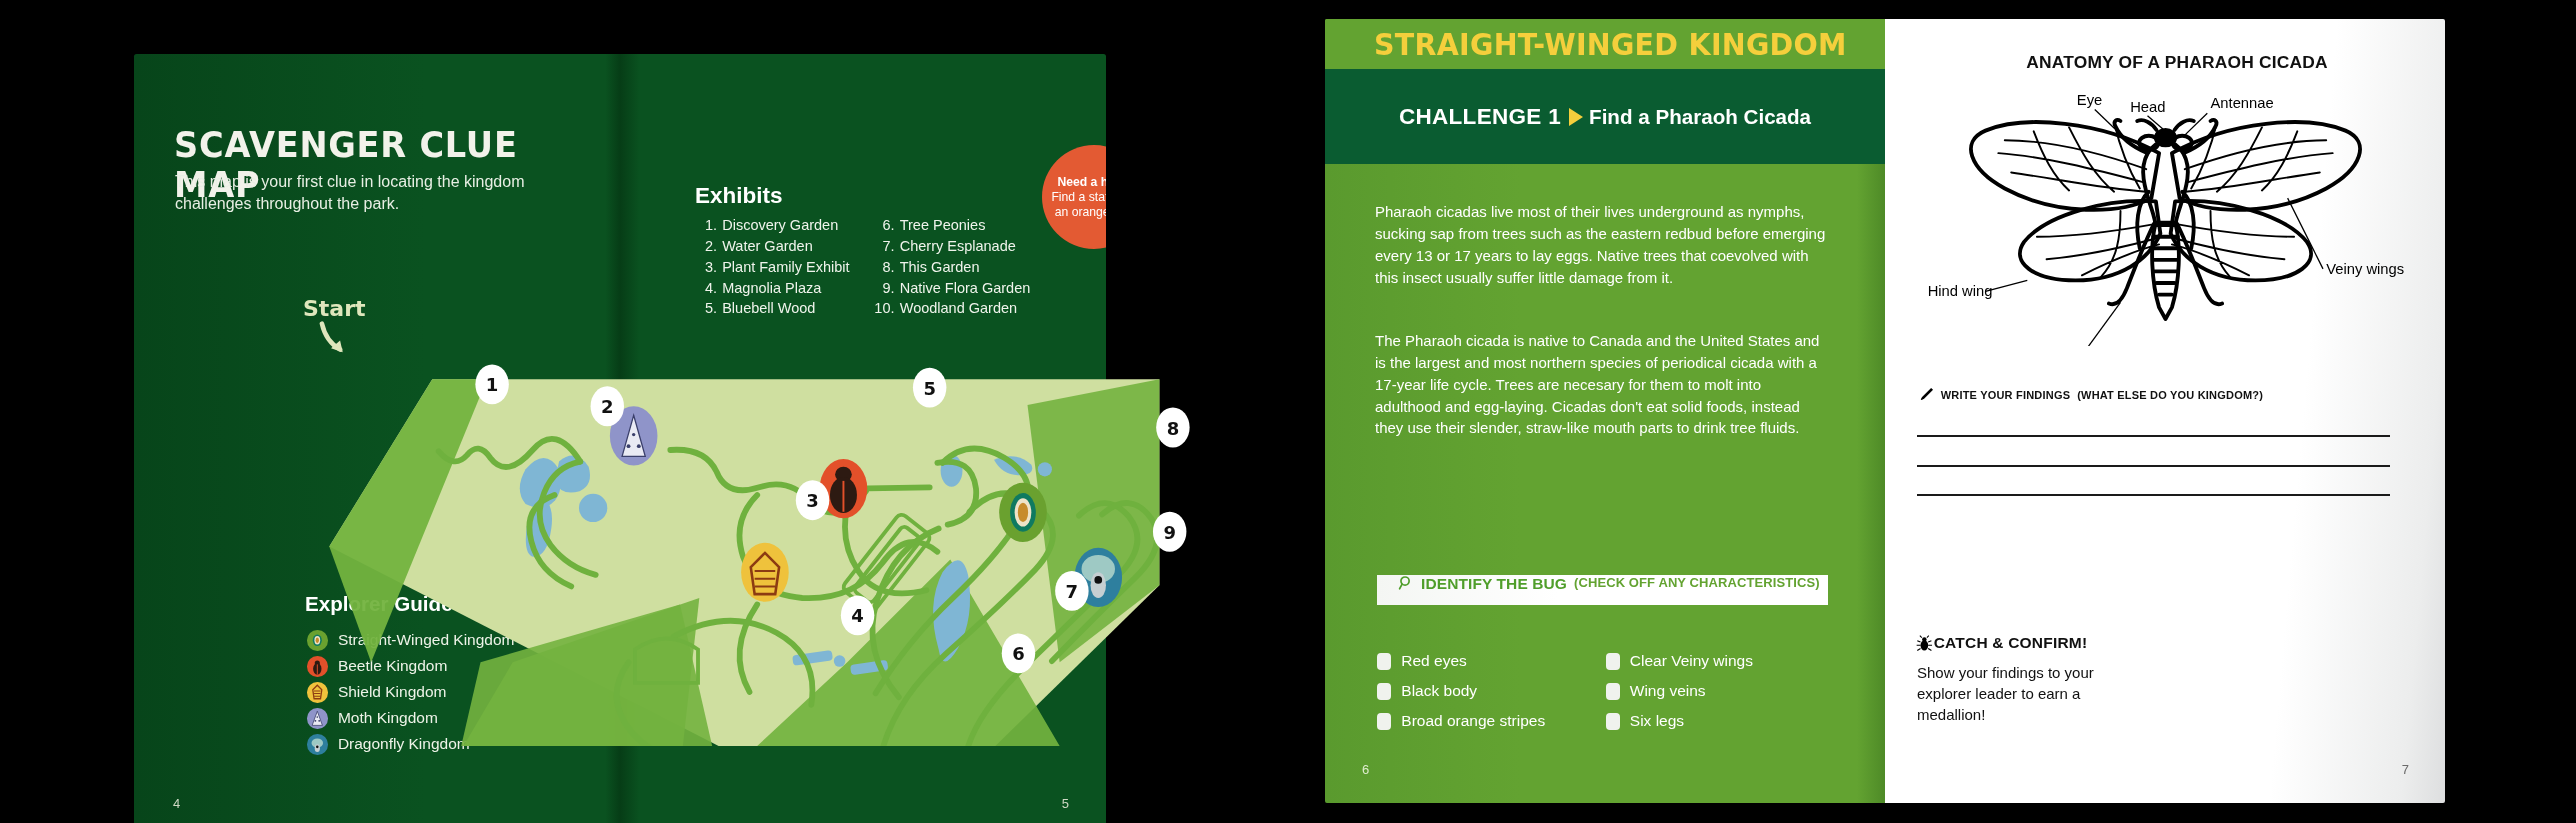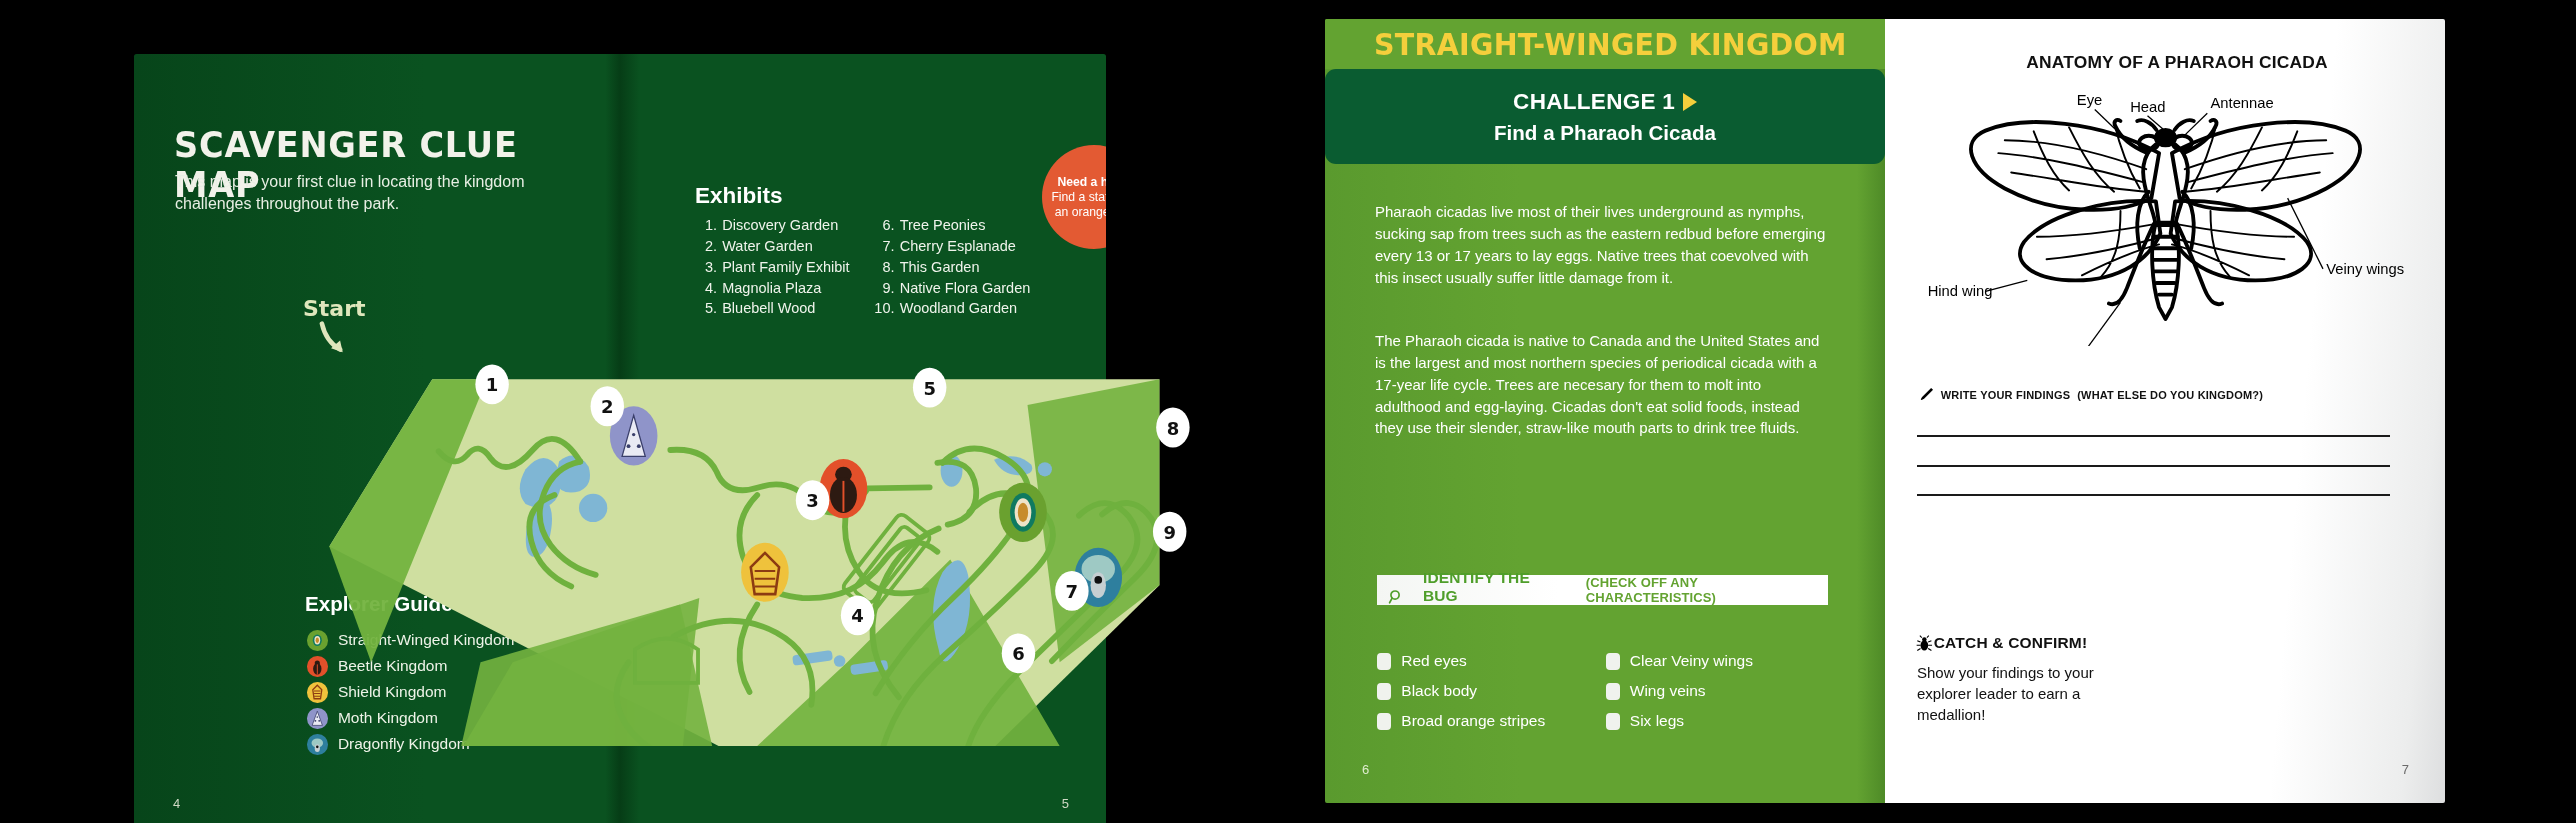--- a/index.html
+++ b/index.html
@@ -103,39 +103,39 @@
     position: absolute; left: 0; top: 0; width: 100%; height: 50px;
     background: #63a331; display: flex; align-items: center;
   }
   .kingdom-title {
     color: #f5cf3c; font-size: 30px; font-weight: 800; letter-spacing: 0.3px;
     margin-left: 49px; font-family: "DejaVu Sans", sans-serif;
     transform: scaleX(0.95); transform-origin: left center;
   }
   .challenge-band {
     position: absolute; left: 0; top: 50px; width: 100%; height: 95px;
-    background: #0a5c31; display: flex; flex-direction: column;
-    align-items: center; justify-content: center; gap: 6.4px; border-radius: 11px;
+    background: #0a5c31; display: flex; flex-direction: row;
+    align-items: center; justify-content: center; gap: 6.4px;
   }
   .challenge-line { display: flex; align-items: center; gap: 7.7px; }
   .challenge-label { color: #fff; font-size: 22.5px; font-weight: 700; letter-spacing: 0.3px; }
   .flag-icon { width: 0; height: 0; border-left: 14px solid #f5cf3c; border-top: 9.7px solid transparent; border-bottom: 9.7px solid transparent; }
   .challenge-sub { color: #fff; font-size: 20.6px; font-weight: 700; }
 
   .para {
     position: absolute; left: 50px; width: 451px;
     color: #ffffff; font-size: 15px; line-height: 1.45;
   }
   .p1 { top: 182px; }
   .p2 { top: 311px; }
 
   .identify-bar {
     position: absolute; left: 52px; top: 556px; width: 451px; height: 30px;
     background: linear-gradient(90deg,#f4f6f3 0%, #ffffff 40%, #ffffff 100%);
-    display: flex; align-items: flex-end; gap: 19px; padding-left: 11px;
+    display: flex; align-items: flex-start; gap: 7px; padding-left: 21px;
   }
   .id-mag { flex: none; }
   .identify-text { color: #4f9e2a; font-size: 15.5px; font-weight: 700; letter-spacing: 0.1px; }
   .identify-hint { color: #63a331; font-size: 13px; font-weight: 700; letter-spacing: 0.1px; }
 
   .checks { position: absolute; left: 52px; top: 627px; width: 457px;
     display: flex; flex-wrap: wrap; }
   .check-item { width: 50%; height: 30px; display: flex; align-items: center; gap: 10.3px; }
   .check-box { width: 14px; height: 16.7px; border-radius: 3.9px; background: #f0f2ee; flex: none; }
   .check-lbl { color: #fff; font-size: 15.5px; }

